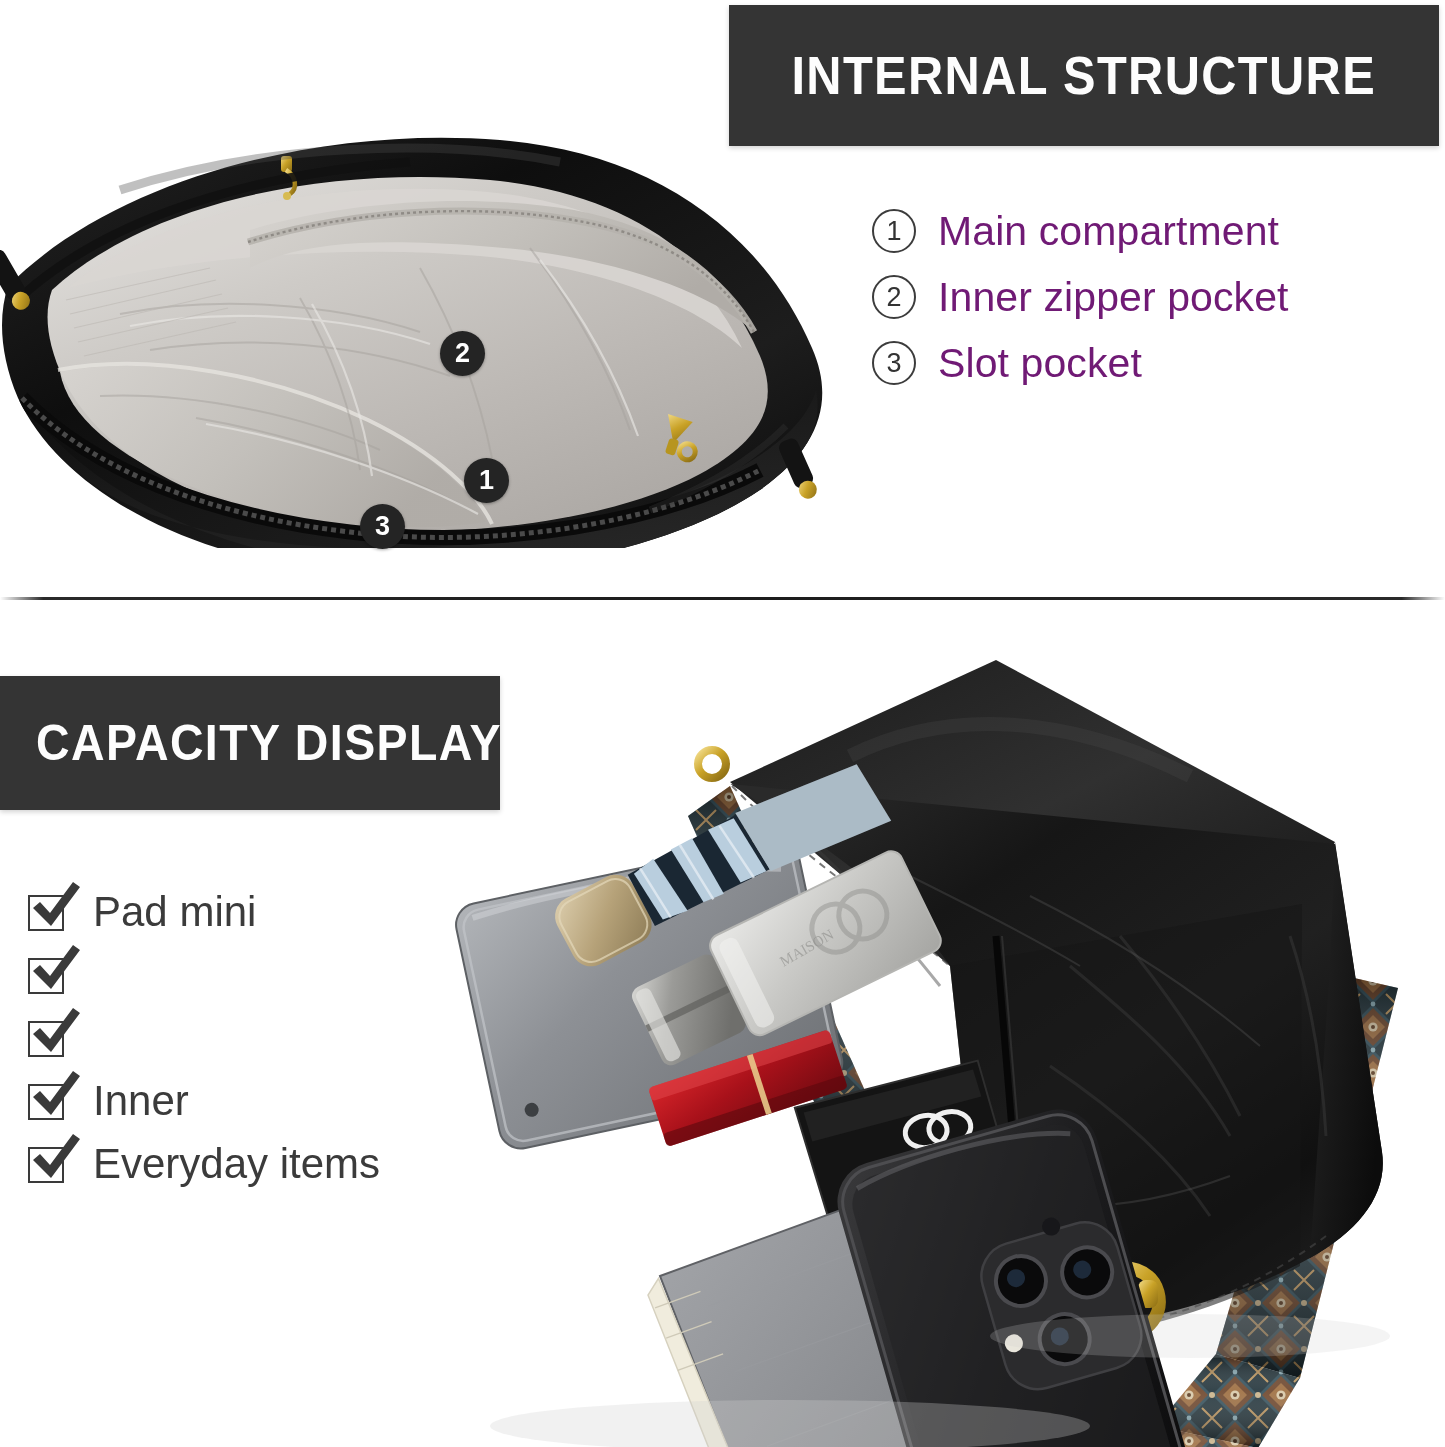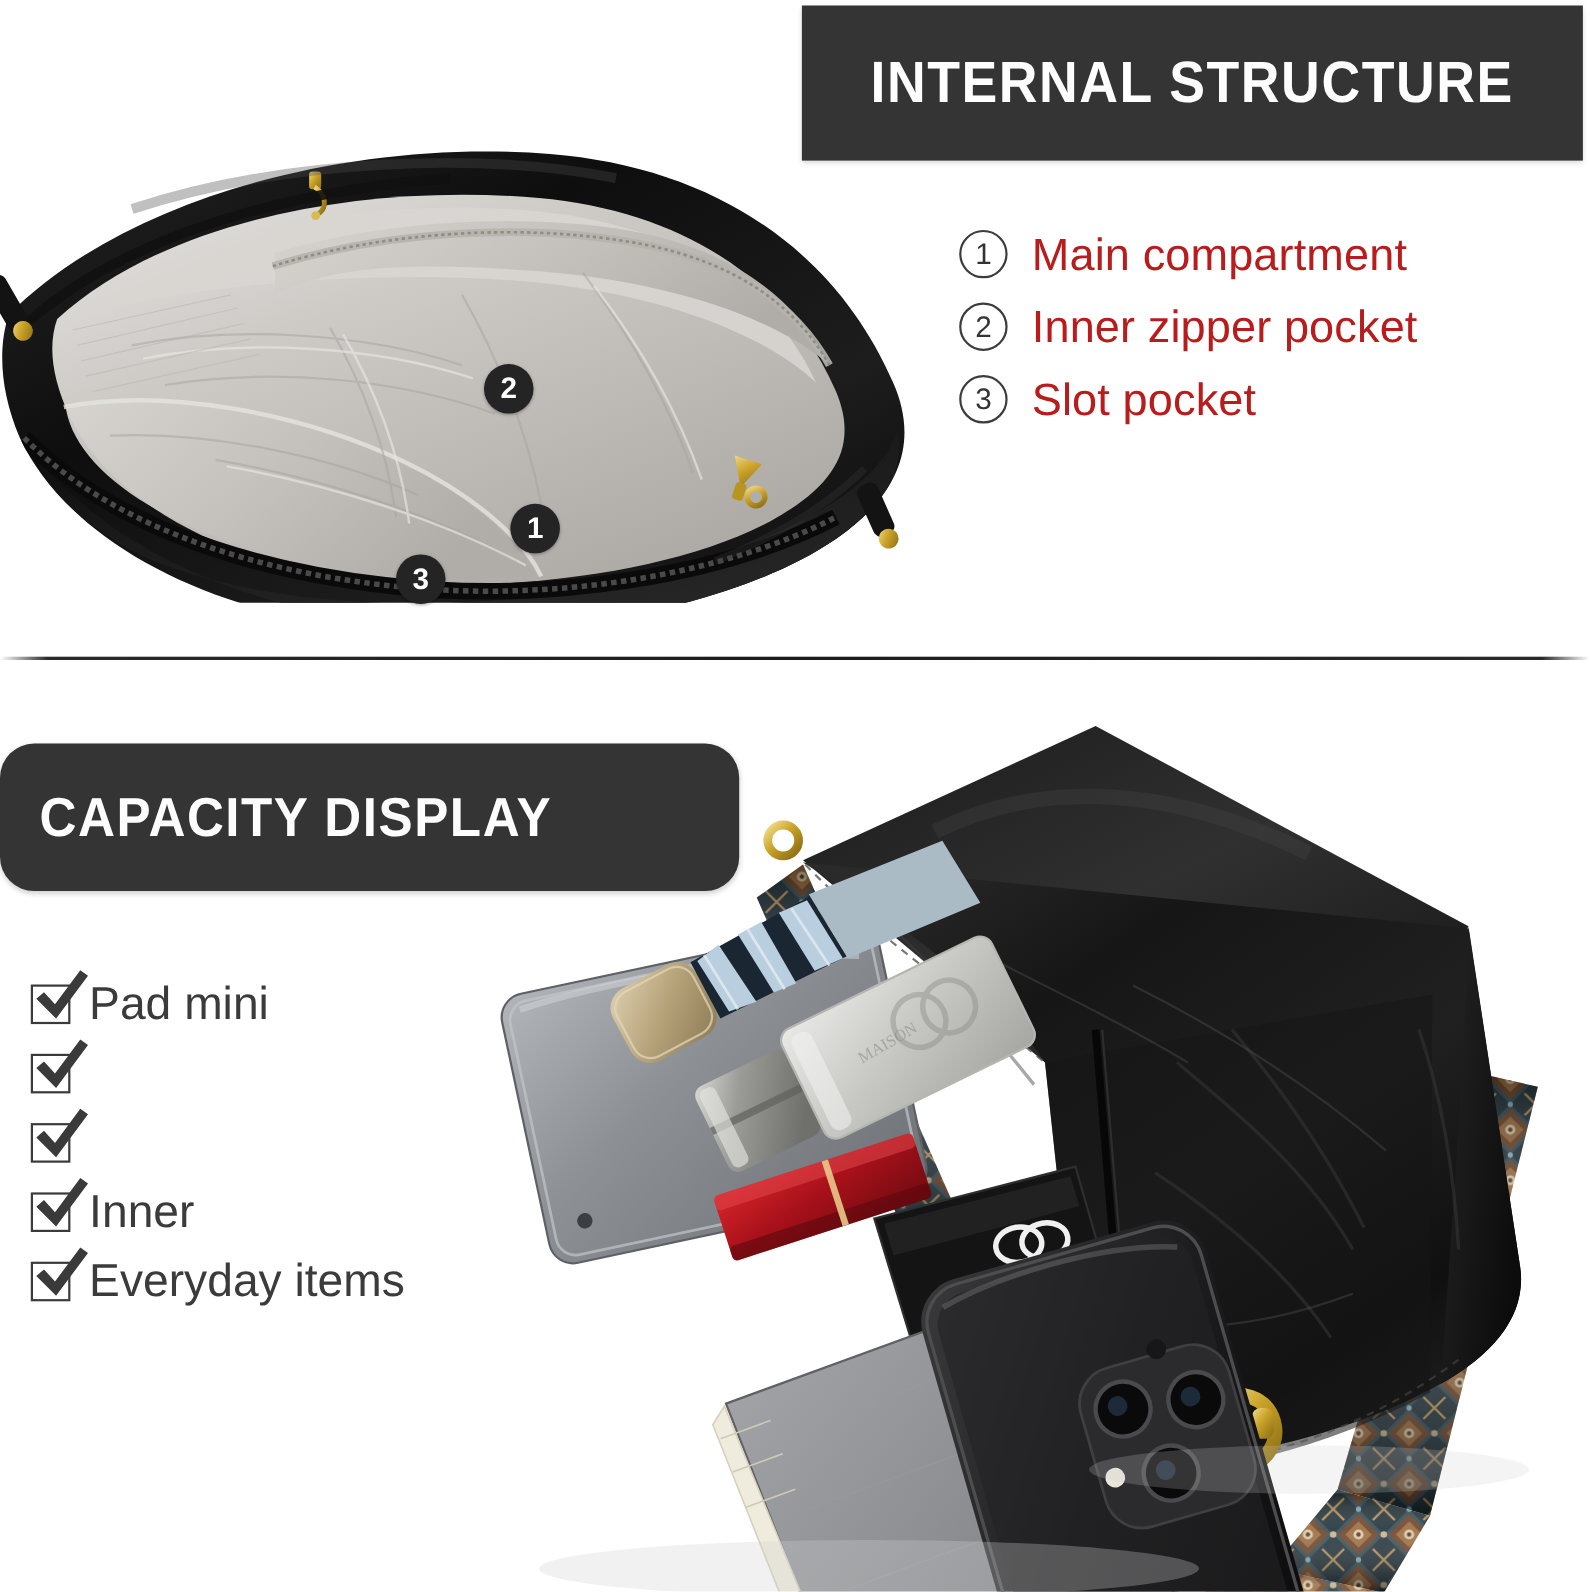--- a/index.html
+++ b/index.html
@@ -23,45 +23,45 @@
   .banner-text{
     color:#fdfdfd;
     font-weight:700;
     letter-spacing:1.5px;
     transform:scaleX(.93);
     transform-origin:left center;
     white-space:nowrap;
   }
   #banner-top{left:682px;top:5px;width:710px;height:141px;justify-content:center;margin-left:47px;}
   #banner-top .banner-text{font-size:53px;transform:scaleX(.92);transform-origin:center;}
-  #banner-cap{left:0px;top:676px;width:672px;height:134px;border-radius:31px;}
+  #banner-cap{left:0px;top:676px;width:500px;height:134px;}
   #banner-cap .banner-text{font-size:50px;margin-left:36px;}
 
   
   .divider{
     position:absolute;left:0;top:597px;width:1445px;height:3px;
     background:linear-gradient(to right,rgba(255,255,255,0) 0%,#2a2a2a 3%,#1c1c1c 50%,#2a2a2a 97%,rgba(255,255,255,0) 100%);
   }
 
   
   #legend{position:absolute;left:872px;top:198px;width:520px;}
   .legend-row{display:flex;align-items:center;height:66px;}
   .legend-num{
     width:40px;height:40px;border:2px solid #3c3c3c;border-radius:50%;
     display:flex;align-items:center;justify-content:center;
     font-size:27px;color:#333;flex:none;font-weight:400;line-height:1;
   }
   .legend-label{
-    margin-left:22px;font-size:41px;color:#b91c1c;font-weight:300;white-space:nowrap;
+    margin-left:22px;font-size:41px;color:#701a75;font-weight:300;white-space:nowrap;
     letter-spacing:.1px;
   }
 
   
   #checklist{position:absolute;left:28px;top:880px;width:420px;}
-  .check-row{display:flex;align-items:center;height:63px;position:relative;}
+  .check-row{display:flex;align-items:center;height:63px;position:relative;gap:12px;}
   .checkbox{position:relative;width:42px;height:42px;flex:none;}
   .checkbox .box{
     position:absolute;left:0;top:4px;width:36px;height:36px;
     border:2.5px solid #3a3a3a;box-sizing:border-box;background:#fff;
   }
   .checkbox .tick{position:absolute;left:-1px;top:-9px;width:56px;height:52px;overflow:visible;}
   .check-label{margin-left:11px;font-size:42px;color:#3b3b3b;font-weight:300;white-space:nowrap;}
 
   
   #photo-interior{position:absolute;left:0px;top:118px;width:845px;height:430px;}

